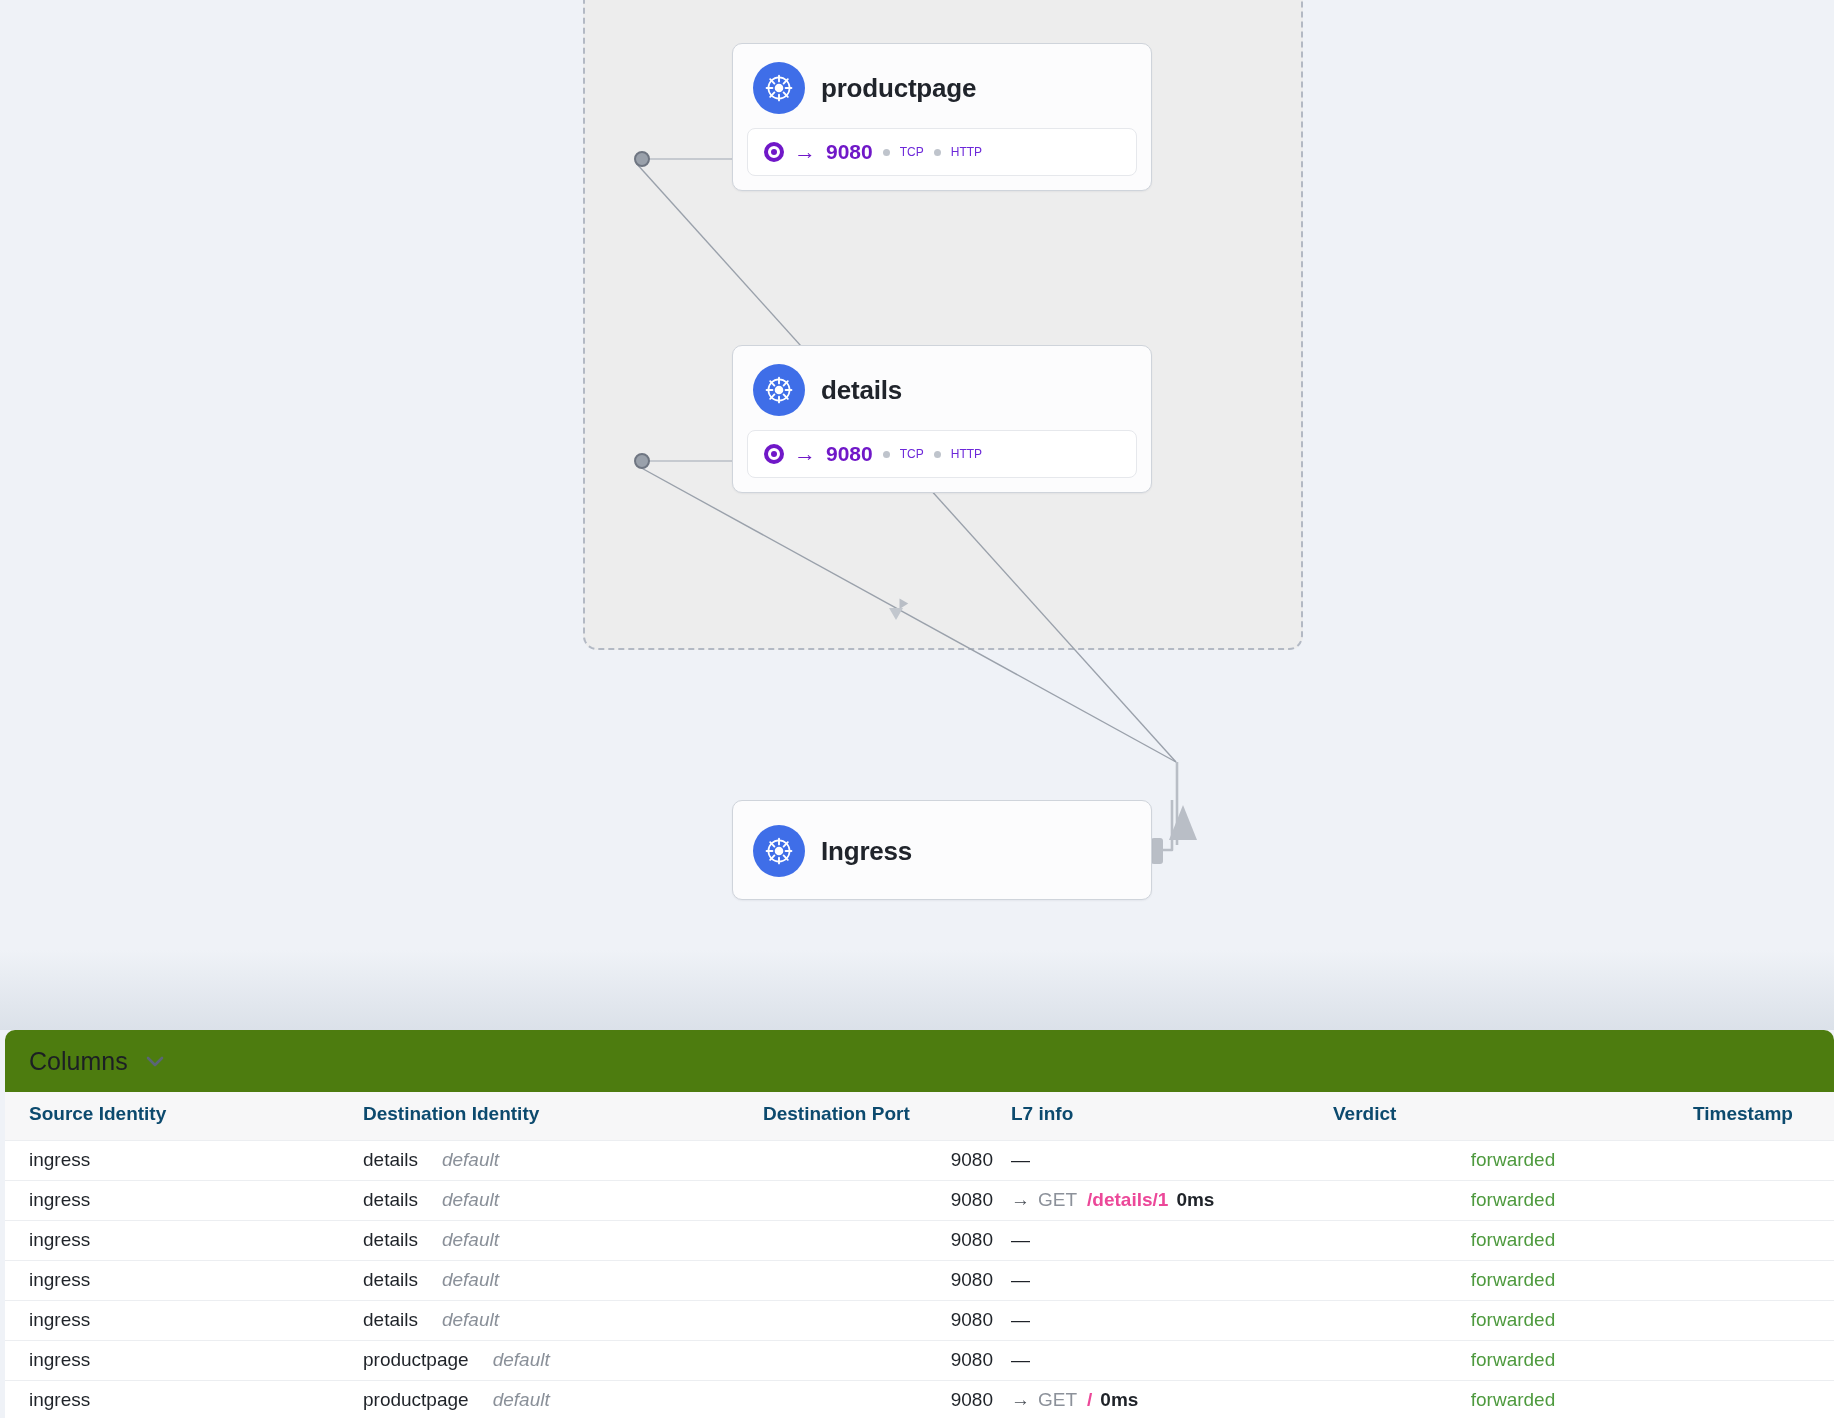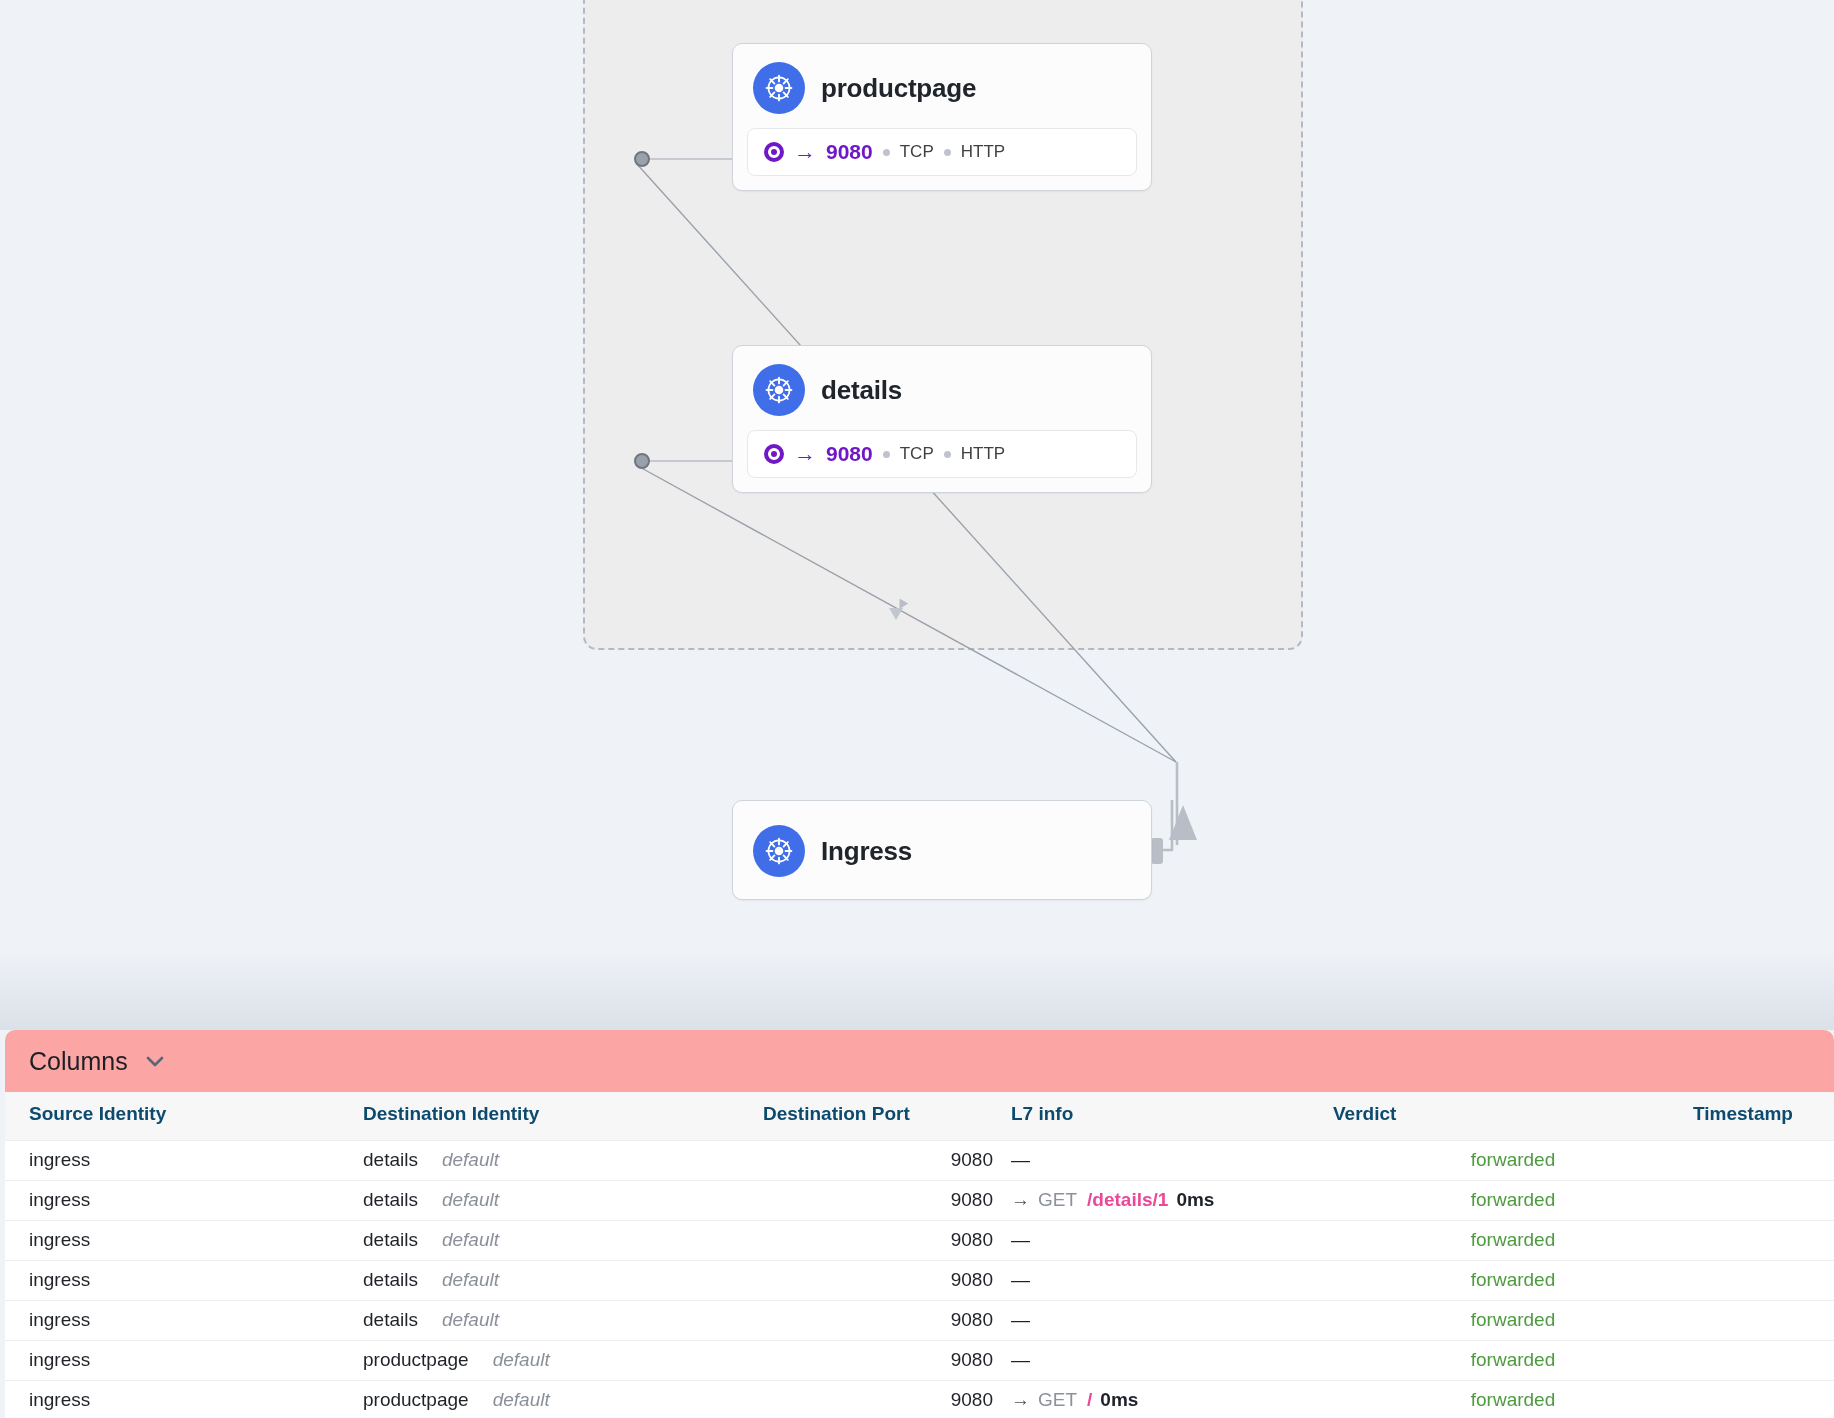--- a/index.html
+++ b/index.html
@@ -75,39 +75,39 @@
     position: relative;
     flex: 0 0 auto;
   }
   .port-target::after {
     content: ""; position: absolute; left: 3px; top: 3px;
     width: 6px; height: 6px; border-radius: 50%; background: #7018c8;
   }
   .port-arrow { color: #7018c8; font-size: 22px; font-weight: bold; line-height: 1; }
   .port-num { color: #7018c8; font-size: 21px; font-weight: bold; }
   .dot-sep { width: 7px; height: 7px; border-radius: 50%; background: #bfc4cc; flex: 0 0 auto; }
-  .proto { font-size: 17px; color: #404040; }
+  .proto { font-size: 12px; color: #6d28d9; }
 
   .conn-dot {
     position: absolute; width: 16px; height: 16px; border-radius: 50%;
     background: #9aa1ab; border: 2px solid #6f7682;
   }
 
   
   .flows-panel {
     position: absolute; left: 5px; top: 1030px;
     width: 1829px; height: 388px;
     background: #fafafa;
     border-top-left-radius: 10px; border-top-right-radius: 10px;
     overflow: hidden;
   }
   .columns-bar {
     height: 62px; display: flex; align-items: center;
     padding: 0 24px;
-    background: #fca5a5;
+    background: #4d7c0f;
   }
   .columns-label { font-size: 25px; color: #1c1f24; }
   .chev { margin-left: 14px; display: inline-flex; }
 
   table.flows { width: 100%; border-collapse: collapse; table-layout: fixed; }
   table.flows thead th {
     background: #f7f7f8;
     color: #0c4a6e;
     font-size: 19px;
     font-weight: bold;

